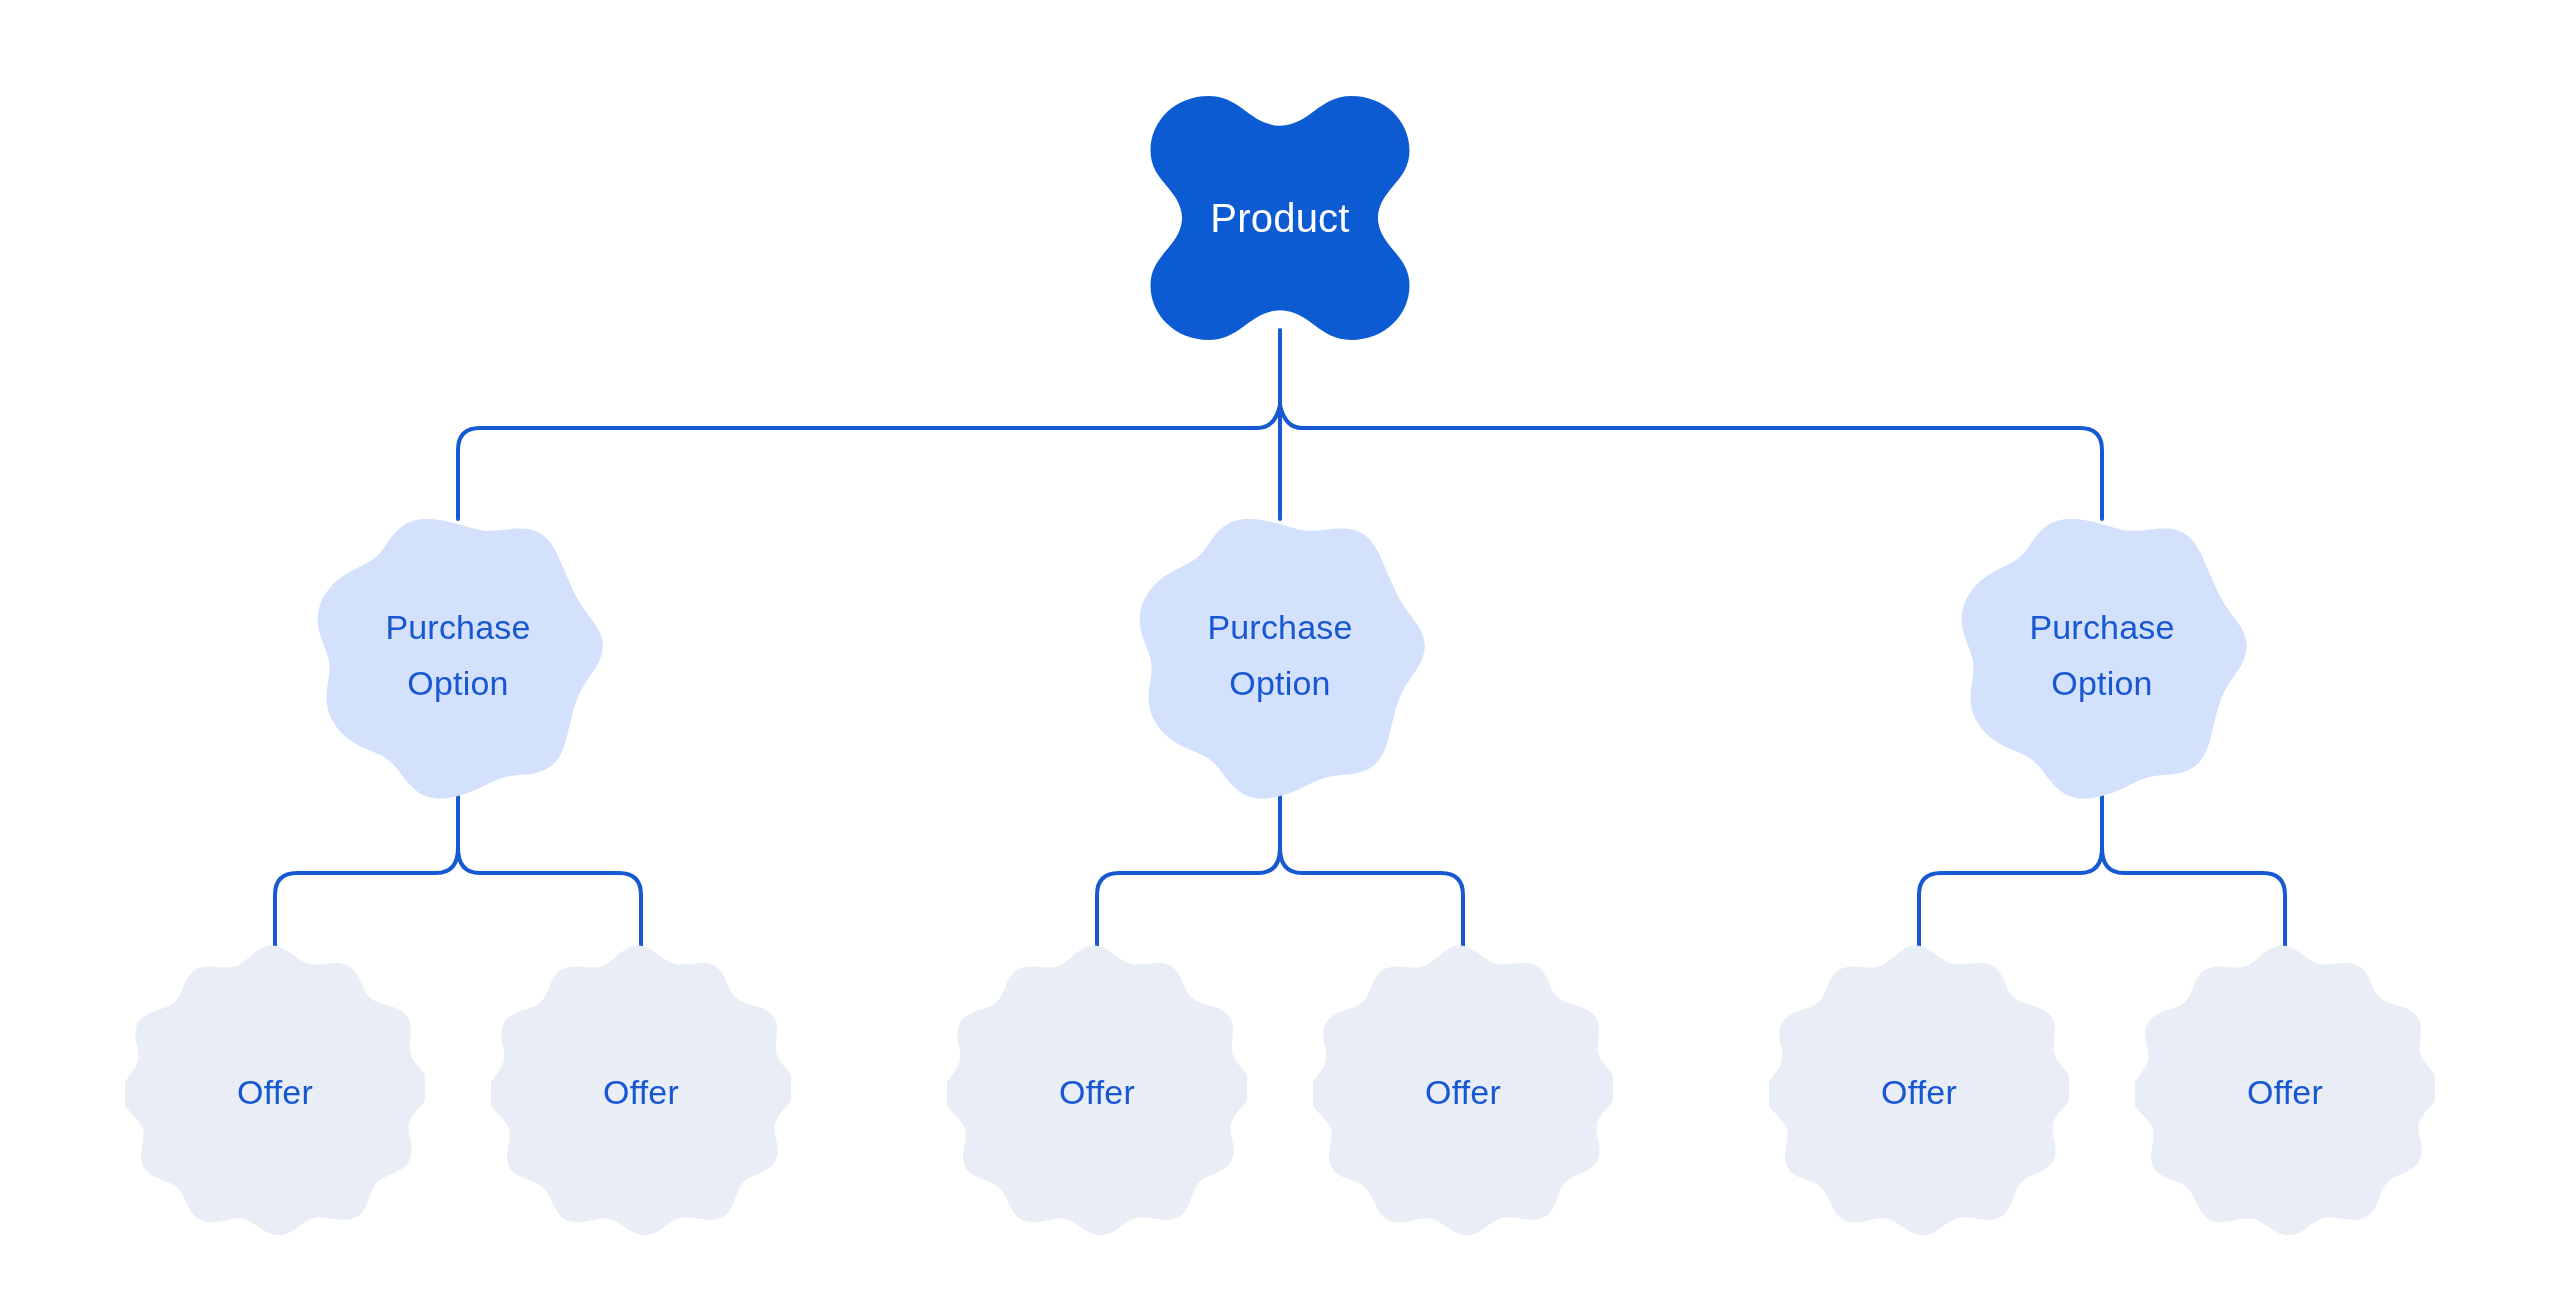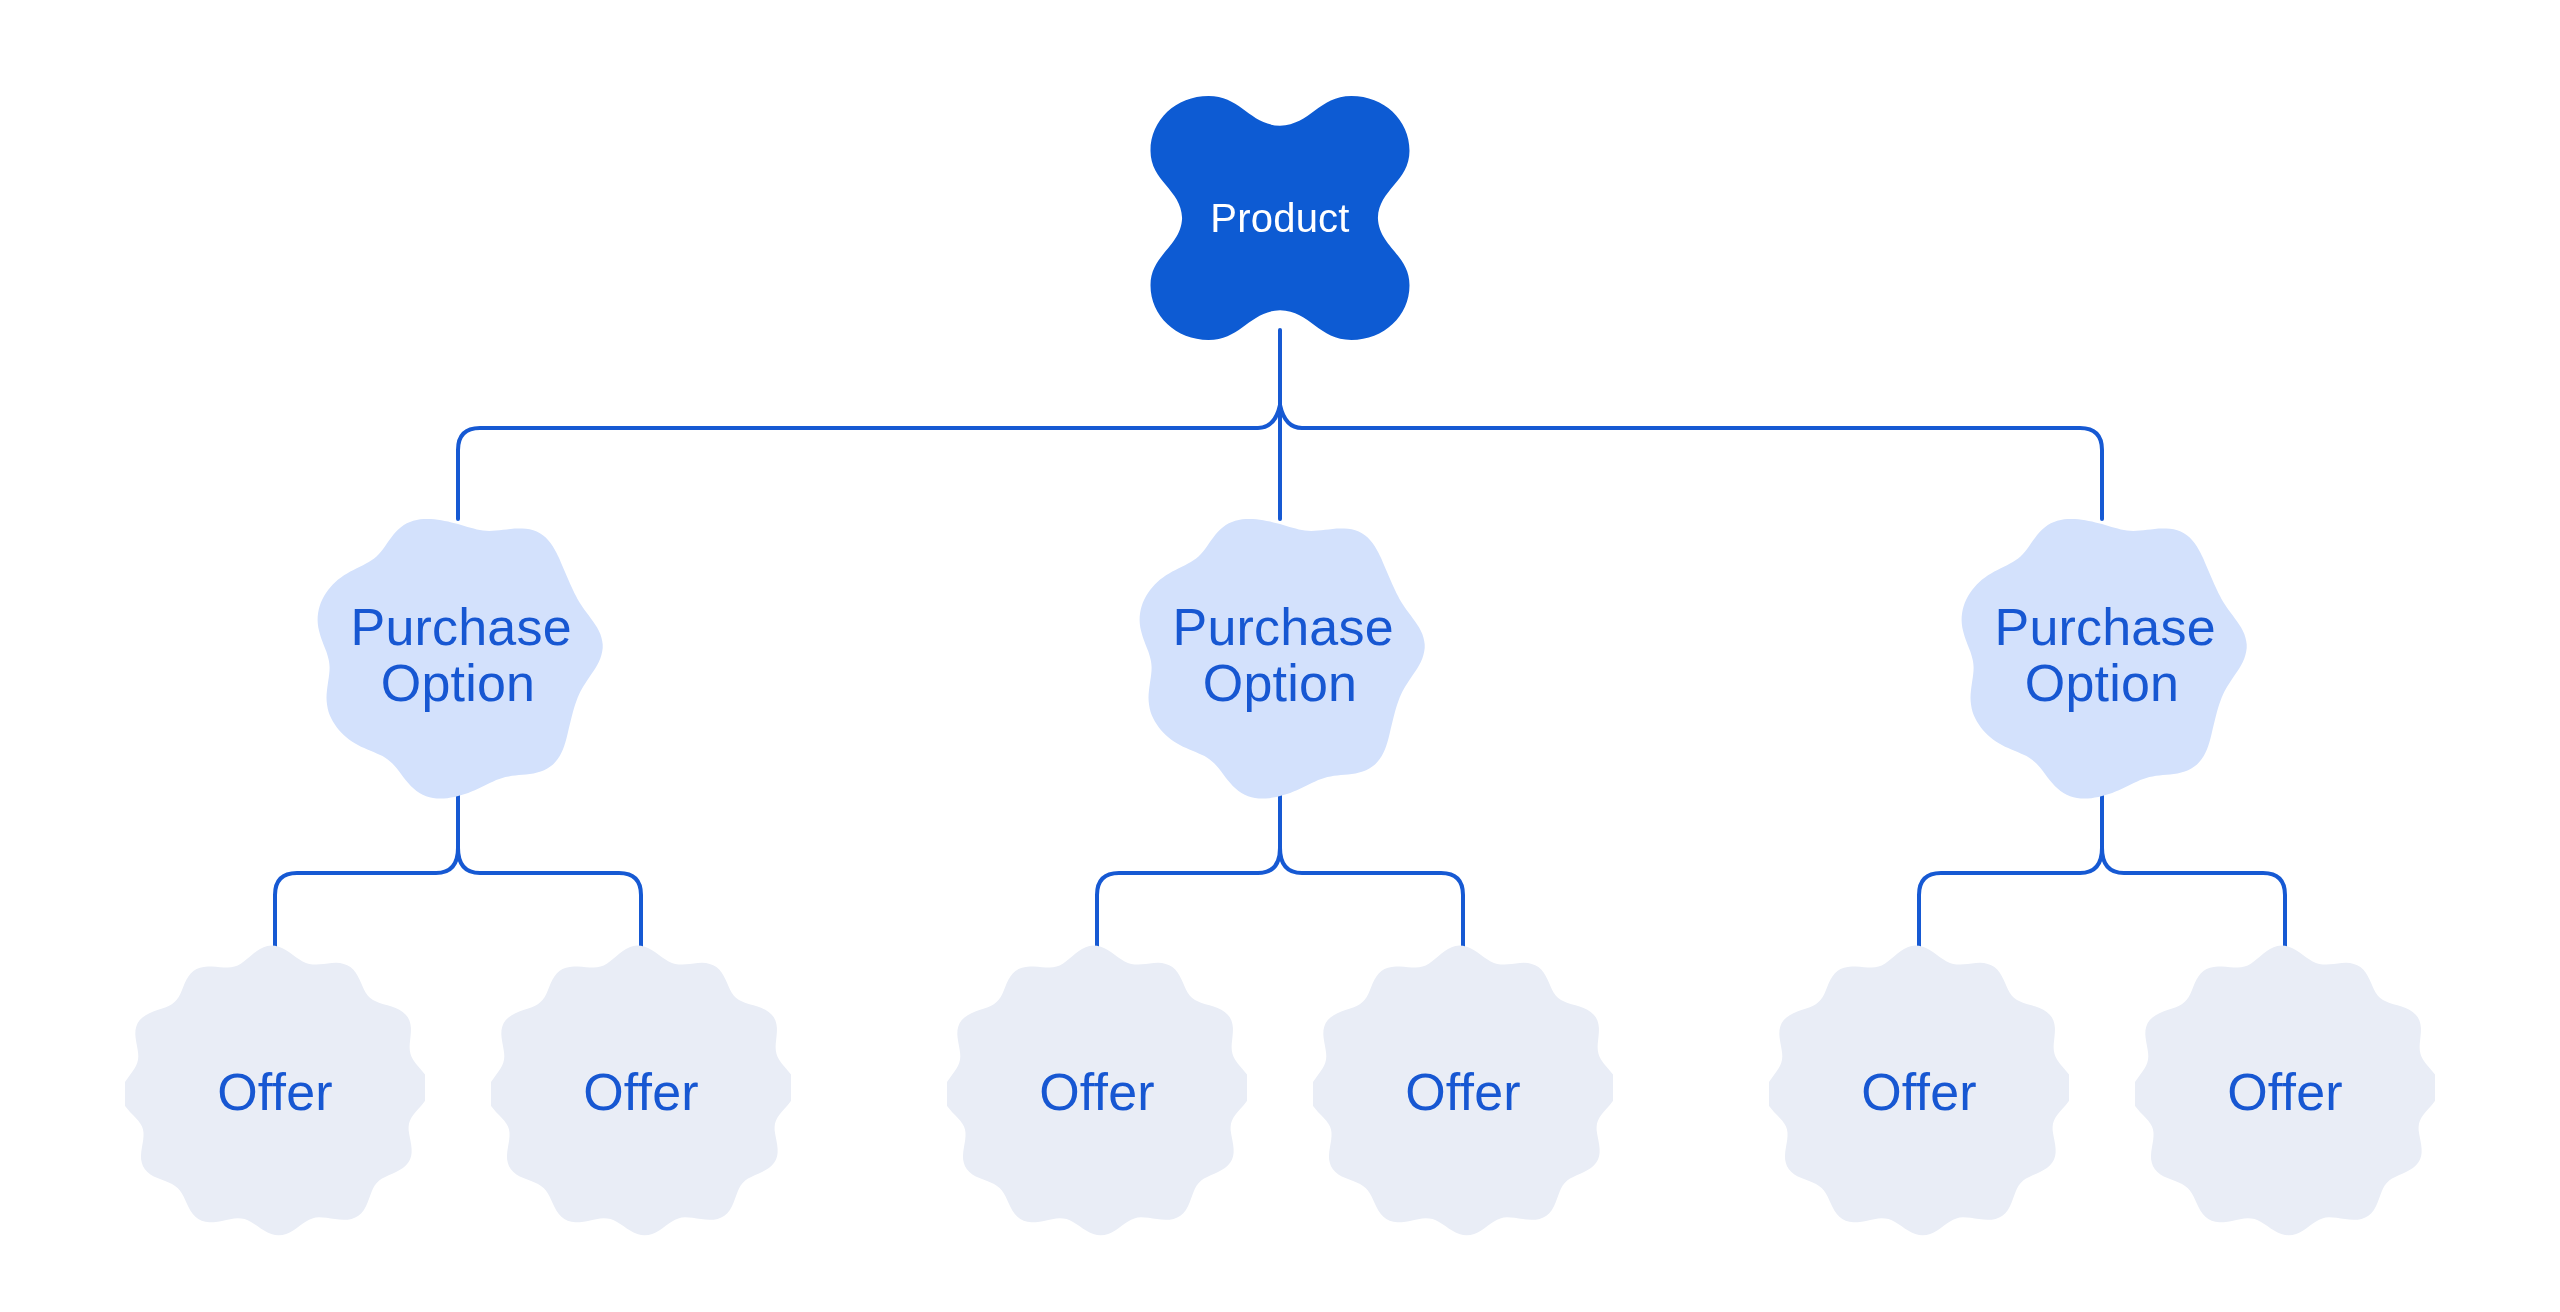--- a/index.html
+++ b/index.html
@@ -46,21 +46,21 @@
   .node.product .label {
     color: var(--c-product-text, #ffffff);
     font-size: 40px;
   }
   .node.purchase path { fill: var(--c-purchase-fill, #d3e1fc); }
   .node.product  path { fill: var(--c-product-fill, #0d5bd3); }
   .node.offer    path { fill: var(--c-offer-fill, #e9edf6); }
   .node.purchase .label,
   .node.offer .label {
     color: var(--c-node-text, #1757d2);
-    font-size: 52px;
+    font-size: 34px;
   }
   .node.purchase .label { line-height: 56px; width: 215px; }
 
   
   .pos-product { left: 1280px; top: 218px; }
   .pos-po1 { left: 458px;  top: 655px; }
   .pos-po2 { left: 1280px; top: 655px; }
   .pos-po3 { left: 2102px; top: 655px; }
   .pos-of1 { left: 275px;  top: 1092px; }
   .pos-of2 { left: 641px;  top: 1092px; }

